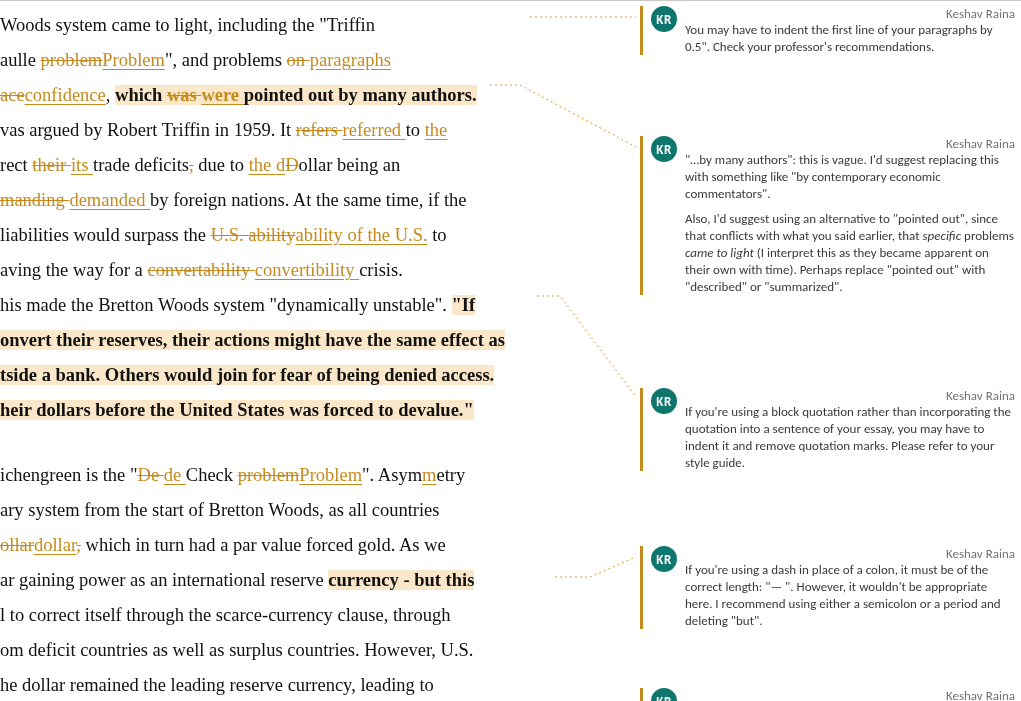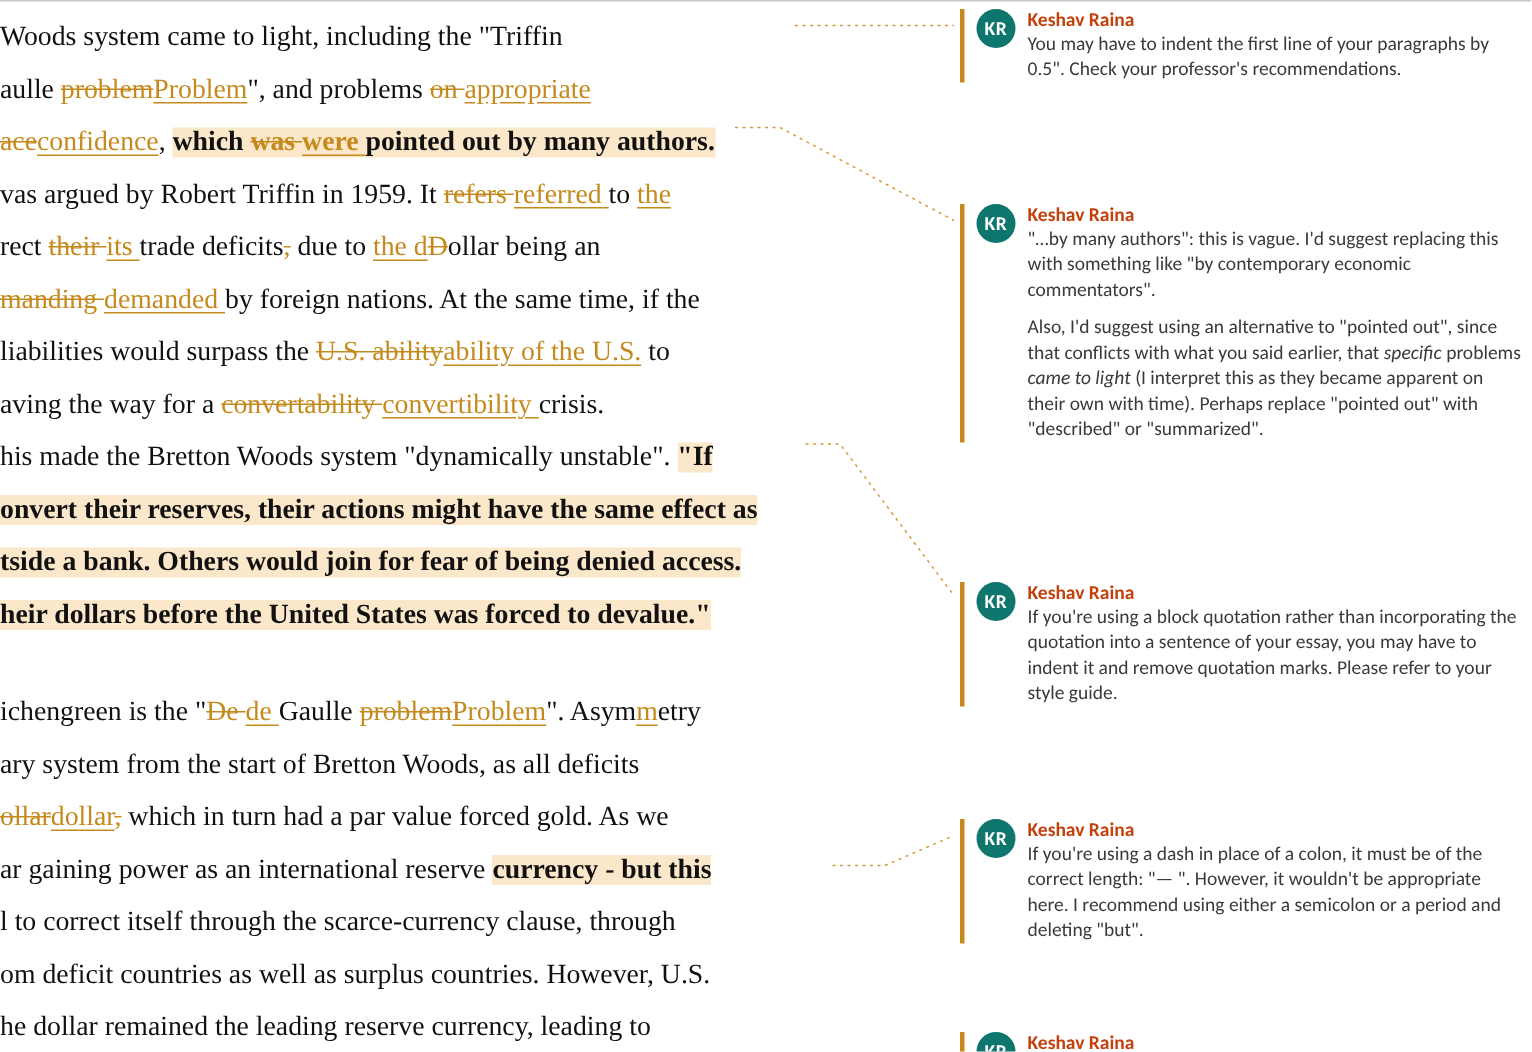--- a/index.html
+++ b/index.html
@@ -69,21 +69,21 @@
     background: #0f766e;
     color: #fff;
     font-size: 13px;
     font-weight: 600;
     display: flex;
     align-items: center;
     justify-content: center;
     letter-spacing: 0.5px;
   }
   .cbody { flex: 1; padding-right: 4px; }
-  .cname { font-weight: 700; color: #c2410c; line-height: 15px; }
+  .cname { font-weight: 400; color: #737373; line-height: 15px; text-align: right; }
   .ctext { line-height: 17px; margin-top: 0; }
   .ctext p { margin: 0 0 8px 0; }
   .ctext p:last-child { margin-bottom: 0; }
   .ctext em { font-style: italic; }
 
   
   svg#connectors {
     position: absolute; left: 0; top: 0;
     width: 1021px; height: 701px;
     pointer-events: none;
@@ -102,36 +102,36 @@
   }
 </style>
 </head>
 <body>
 
 <div class="topbar"></div>
 
 <div id="doc">
   <p>
     <span>Woods system came to light, including the "Triffin</span><br>
-    <span>aulle </span><span class="del">problem</span><span class="ins">Problem</span><span>", and problems </span><span class="del">on </span><span class="ins">appropriate</span><br>
+    <span>aulle </span><span class="del">problem</span><span class="ins">Problem</span><span>", and problems </span><span class="del">on </span><span class="ins">paragraphs</span><br>
     <span class="del">ace</span><span class="ins">confidence</span><span>, </span><span class="hl"><span>which </span><span class="del">was </span><span class="ins">were </span><span>pointed out by many authors.</span></span><br>
     <span>vas argued by Robert Triffin in 1959. It </span><span class="del">refers </span><span class="ins">referred </span><span>to </span><span class="ins">the</span><br>
     <span>rect </span><span class="del">their </span><span class="ins">its </span><span>trade deficits</span><span class="del">,</span><span> due to </span><span class="ins">the </span><span class="ins">d</span><span class="del">D</span><span>ollar being an</span><br>
     <span class="del">manding </span><span class="ins">demanded </span><span>by foreign nations. At the same time, if the</span><br>
     <span> liabilities would surpass the </span><span class="del">U.S. ability</span><span class="ins">ability of the U.S.</span><span> to</span><br>
     <span>aving the way for a </span><span class="del">convertability </span><span class="ins">convertibility </span><span>crisis.</span><br>
     <span>his made the Bretton Woods system "dynamically unstable". </span><span class="hl">"If</span><br>
     <span class="hl">onvert their reserves, their actions might have the same effect as</span><br>
     <span class="hl">tside a bank. Others would join for fear of being denied access.</span><br>
     <span class="hl">heir dollars before the United States was forced to devalue."</span>
   </p>
 
   <p>
-    <span>ichengreen is the "</span><span class="del">De </span><span class="ins">de </span><span>Gaulle </span><span class="del">problem</span><span class="ins">Problem</span><span>". Asym</span><span class="ins">m</span><span>etry</span><br>
-    <span>ary system from the start of Bretton Woods, as all deficits</span><br>
+    <span>ichengreen is the "</span><span class="del">De </span><span class="ins">de </span><span>Check </span><span class="del">problem</span><span class="ins">Problem</span><span>". Asym</span><span class="ins">m</span><span>etry</span><br>
+    <span>ary system from the start of Bretton Woods, as all countries</span><br>
     <span class="del">ollar</span><span class="ins">dollar</span><span class="del">,</span><span> which in turn had a par value forced gold. As we</span><br>
     <span>ar gaining power as an international reserve </span><span class="hl">currency - but this</span><br>
     <span>l to correct itself through the scarce-currency clause, through</span><br>
     <span>om deficit countries as well as surplus countries. However, U.S.</span><br>
     <span>he dollar remained the leading reserve currency, leading to</span>
   </p>
 </div>
 
 <svg id="connectors">
   <path d="M530 17 L636 17"></path>

